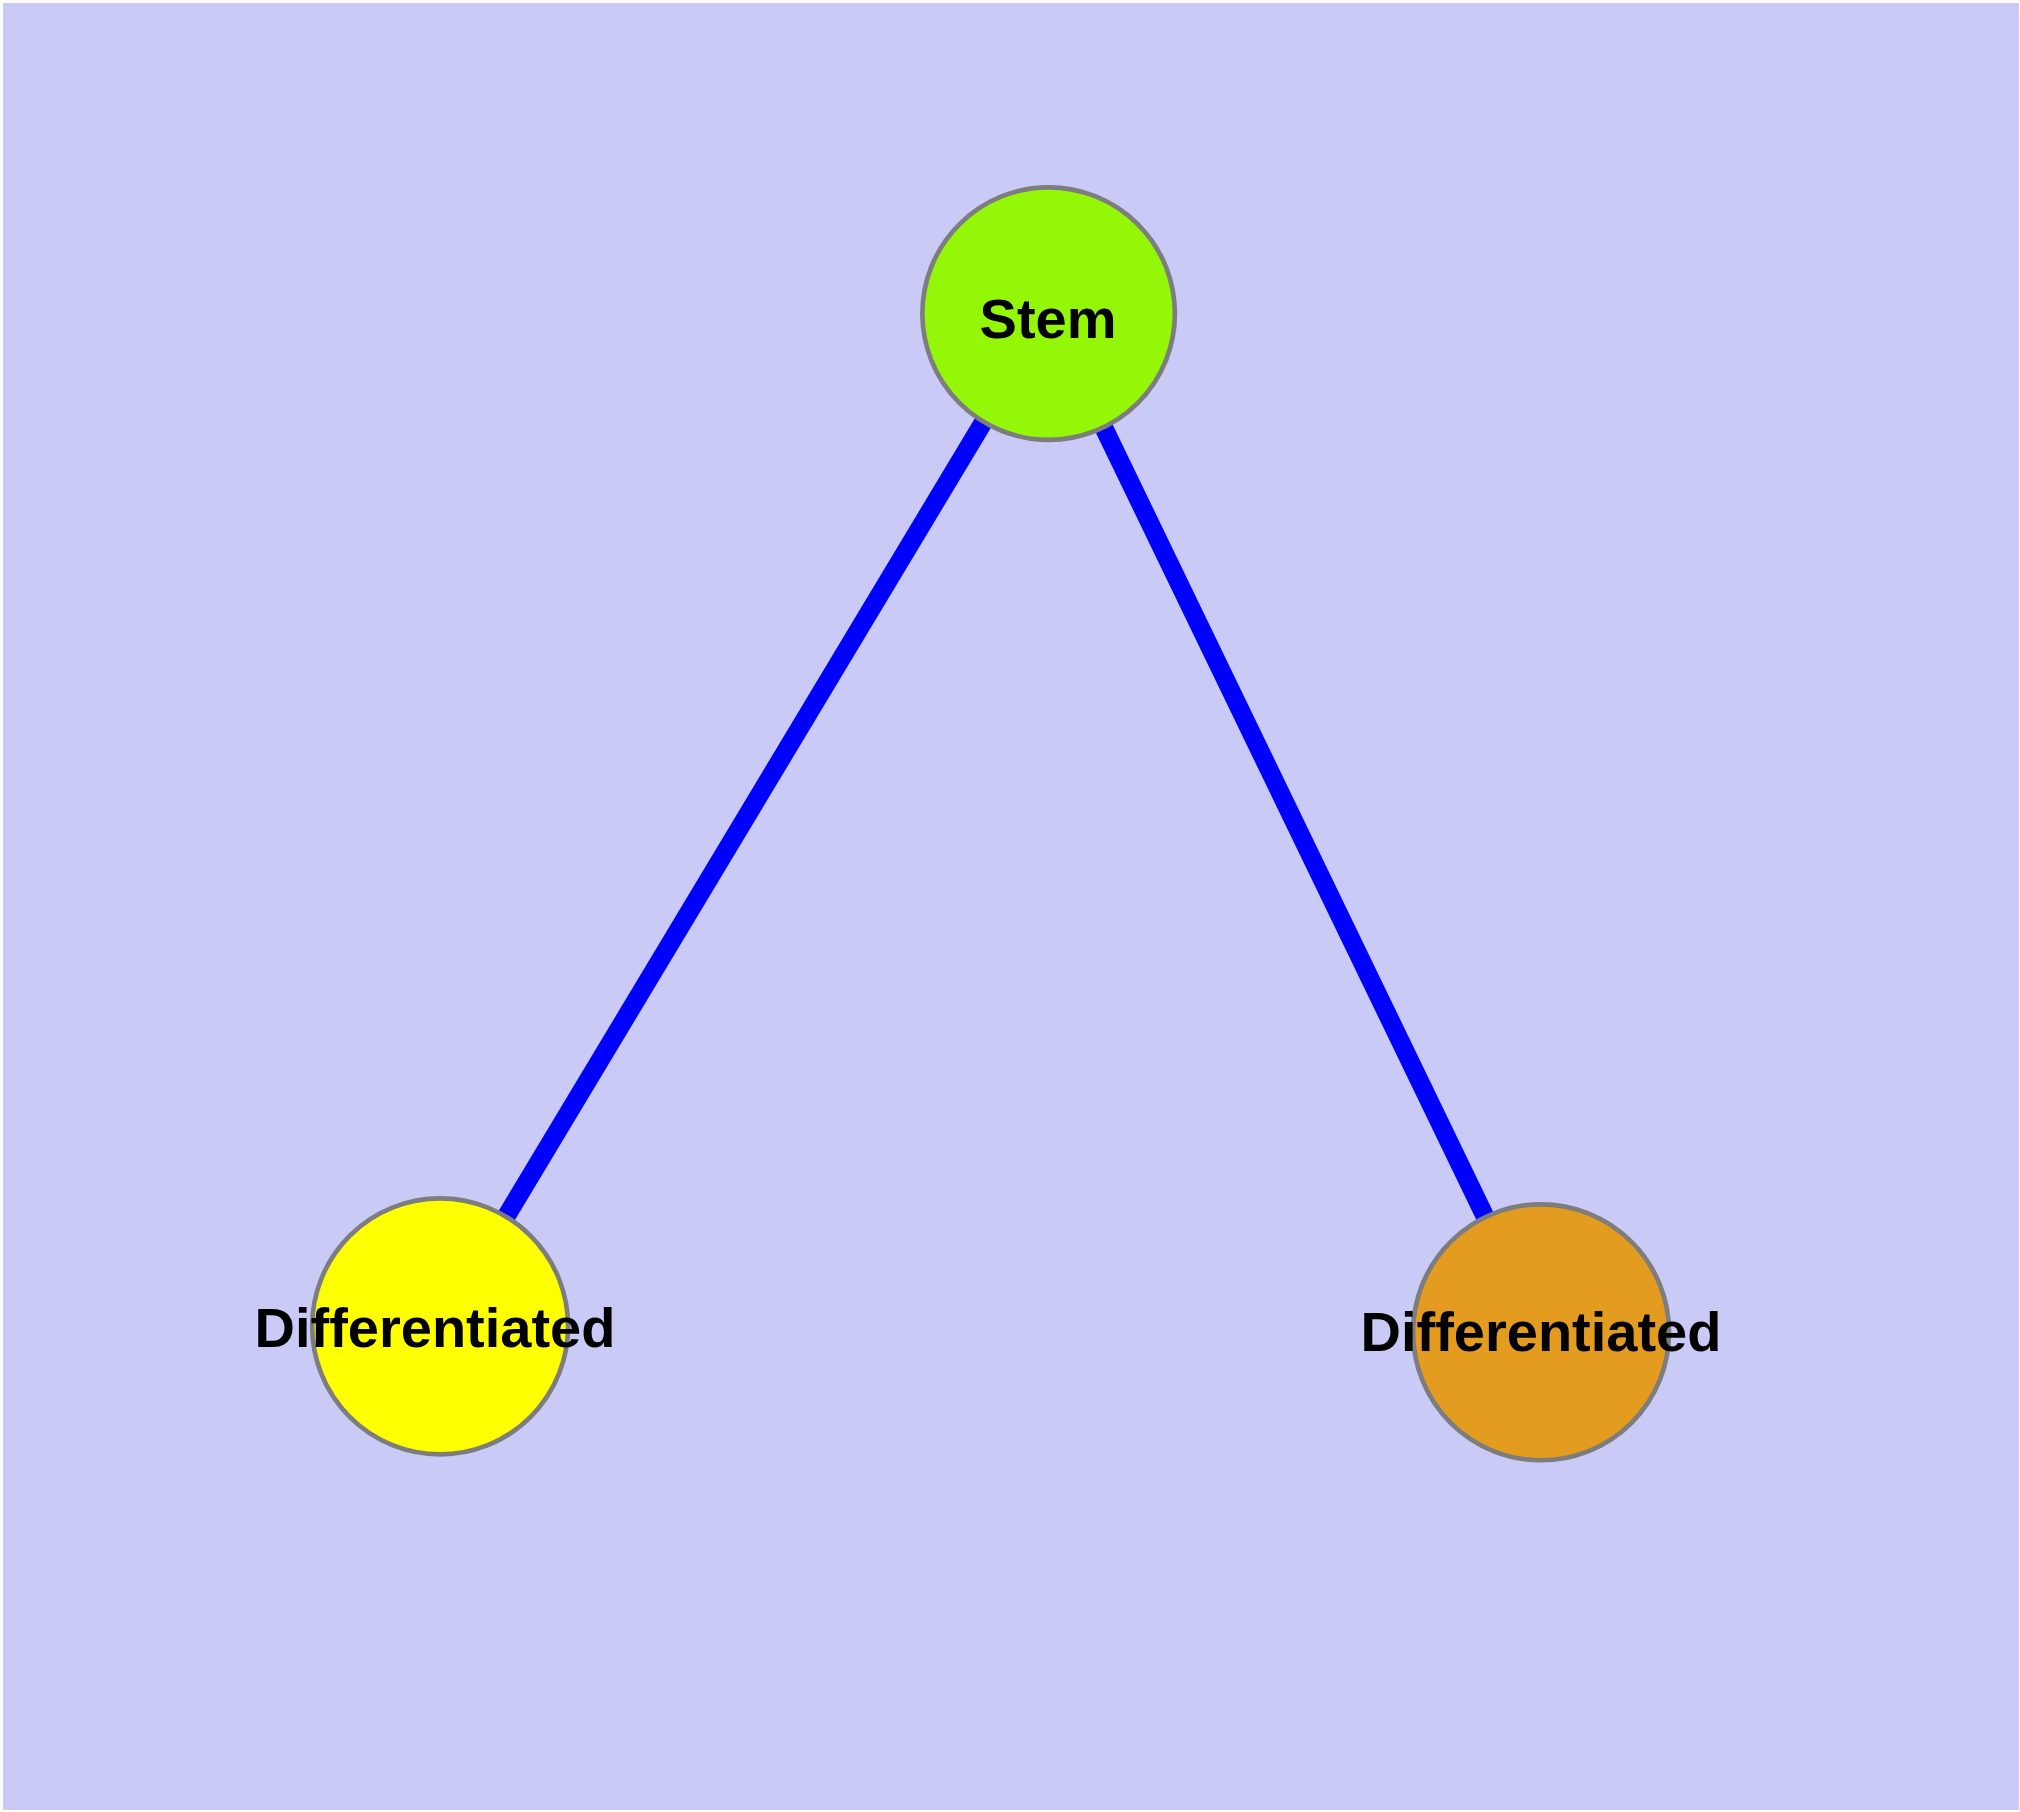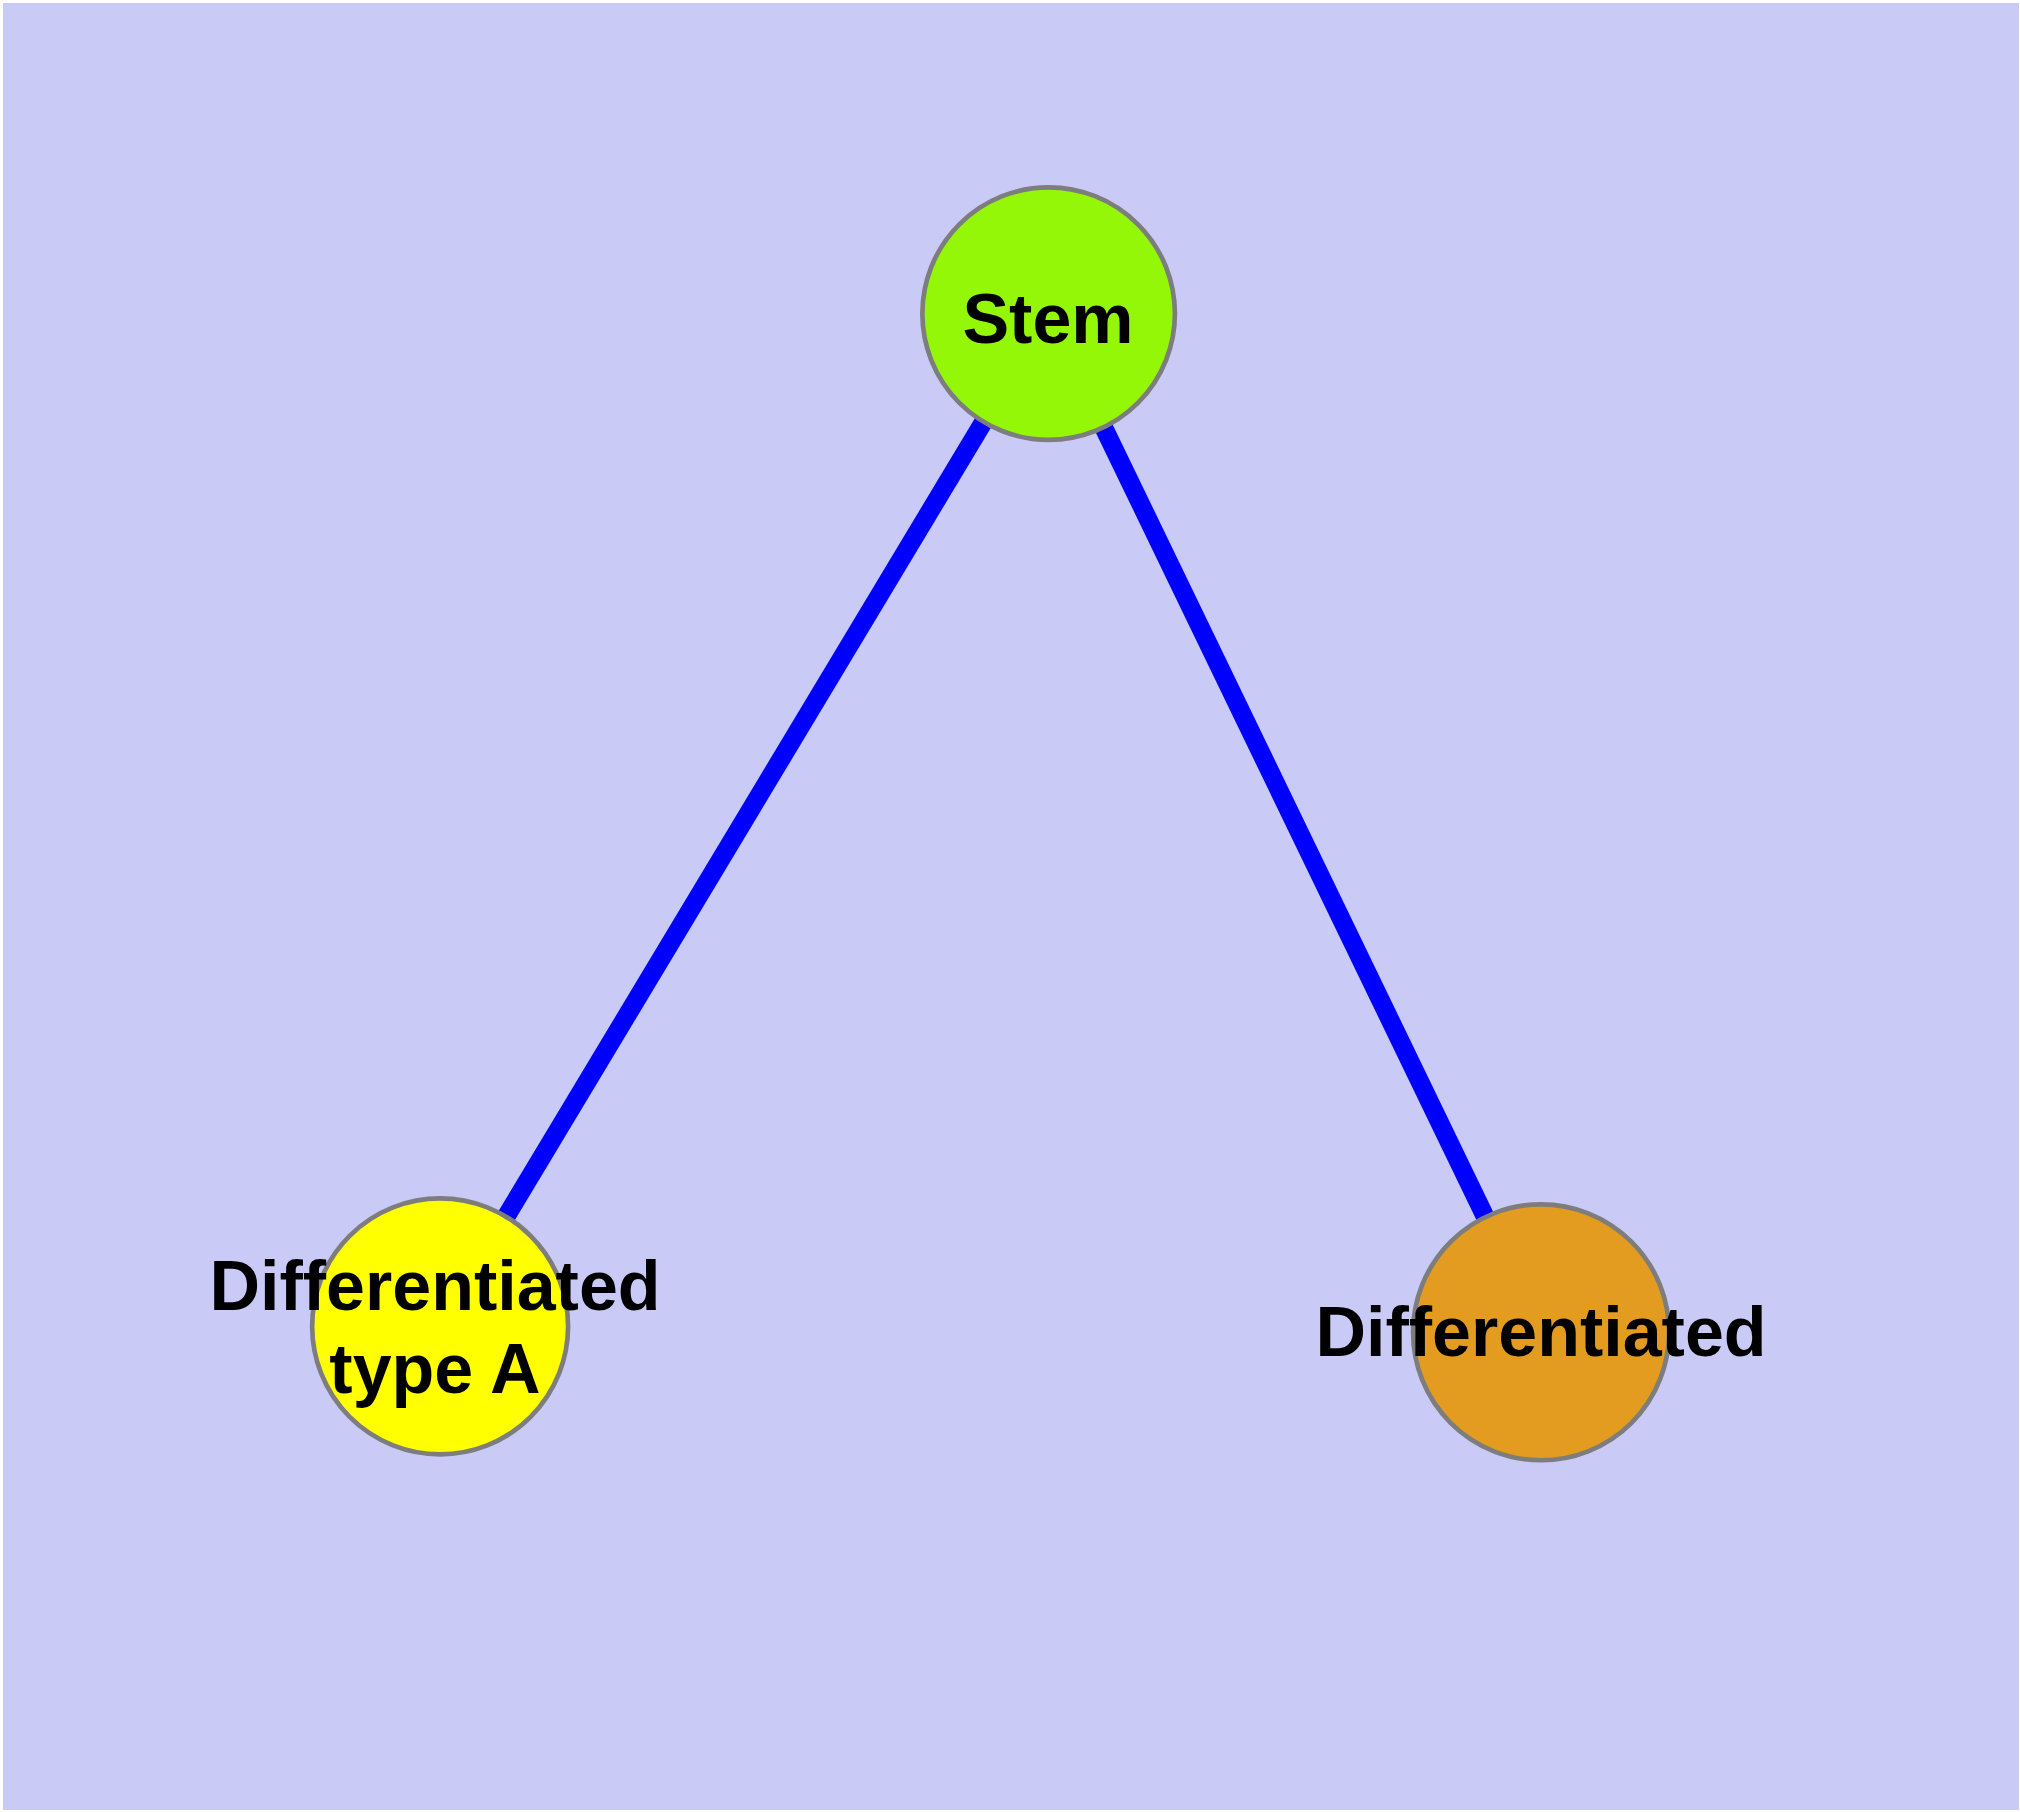--- a/index.html
+++ b/index.html
@@ -28,21 +28,21 @@
     left: 0;
     top: 0;
     width: 2021px;
     height: 1812px;
     display: block;
   }
   .node-label {
     position: absolute;
     transform: translate(-50%, -50%);
     font-weight: bold;
-    font-size: 70px;
+    font-size: 56px;
     line-height: 1.18;
     color: #000000;
     text-align: center;
     white-space: nowrap;
   }
   .label-line { display: block; }
   #label-stem { left: 1048px; top: 319px; }
   #label-type-a { left: 435px; top: 1328px; }
   #label-type-b { left: 1541px; top: 1332px; }
 </style>
@@ -67,20 +67,19 @@
       <circle cx="1818" cy="1572" r="151" stroke-width="5.5" stroke="#7D7D7D" fill="#E39C20"></circle>
     </g>
   </svg>
 
   <div class="node-label" id="label-stem">
     <span class="label-line">Stem</span>
   </div>
 
   <div class="node-label" id="label-type-a">
     <span class="label-line">Differentiated</span>
-    <span class="label-line">type A</span>
   </div>
 
   <div class="node-label" id="label-type-b">
     <span class="label-line">Differentiated</span>
   </div>
 </div>
 
 
 </body></html>

